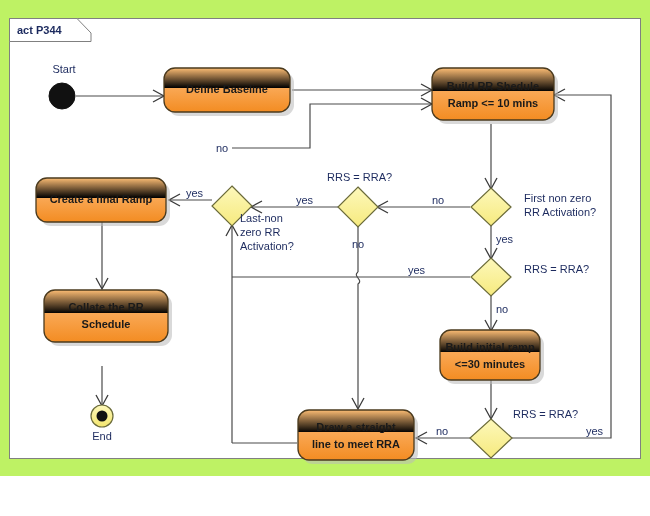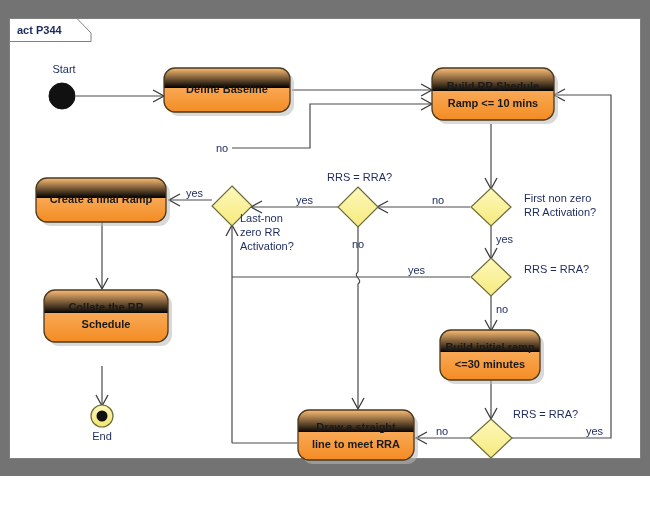--- a/index.html
+++ b/index.html
@@ -10,21 +10,21 @@
   body {
     width: 650px;
     height: 516px;
     font-family: "Liberation Sans", sans-serif;
     overflow: hidden;
   }
   #canvas {
     position: relative;
     width: 650px;
     height: 476px;
-    background: #737373;
+    background: #bef264;
   }
   svg#diagram {
     position: absolute;
     left: 0;
     top: 0;
     width: 650px;
     height: 516px;
   }
   .frame-rect {
     fill: #ffffff;

